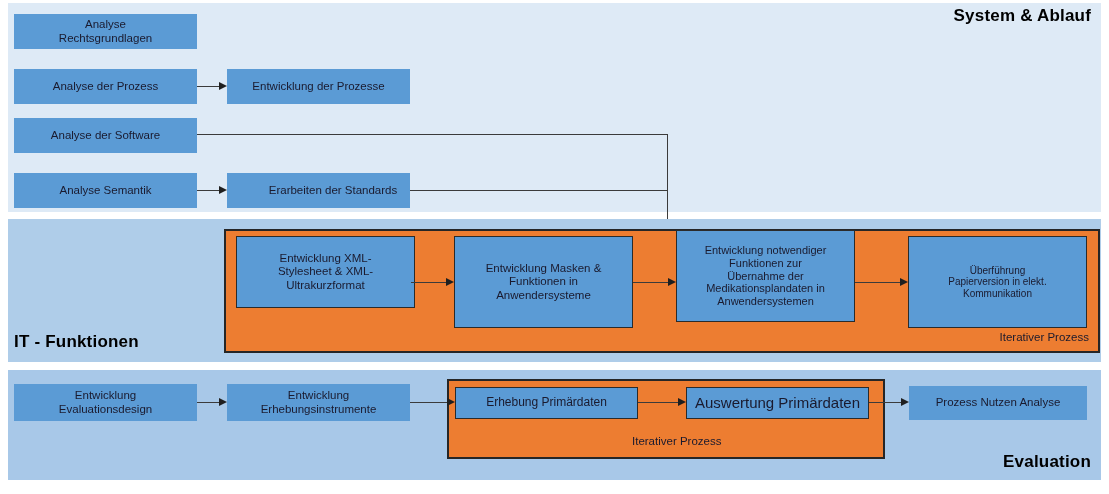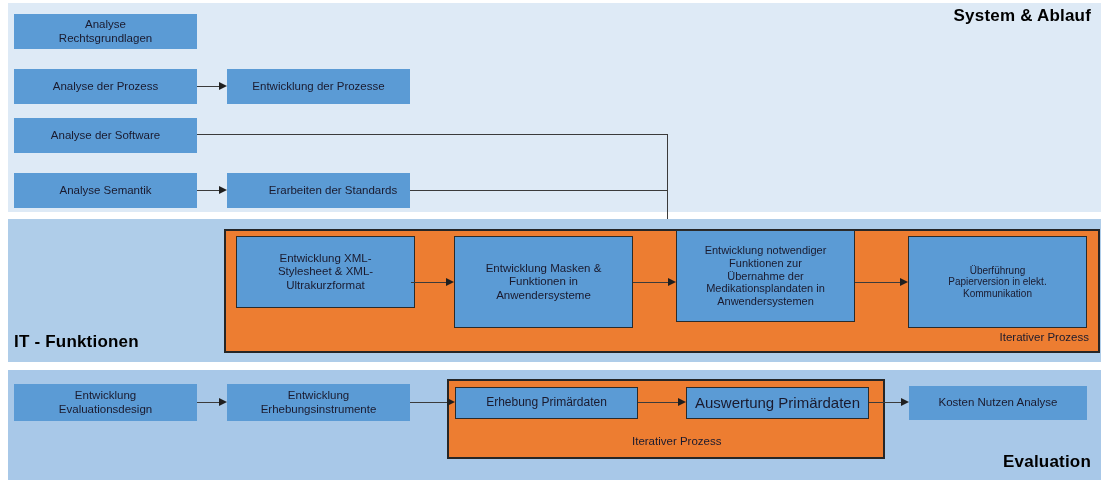--- a/index.html
+++ b/index.html
@@ -140,18 +140,18 @@
   <div class="ln h" style="left:410px;top:402px;width:37px;"></div>
   <div class="arrow right" style="left:447px;top:398px;"></div>
 
   <div class="node framed" style="left:686px;top:387px;width:183px;height:32px;font-size:15px;">
     <span style="white-space:pre-line;">Auswertung Primärdaten</span>
   </div>
   <div class="ln h" style="left:638px;top:402px;width:40px;"></div>
   <div class="arrow right" style="left:678px;top:398px;"></div>
 
   <div class="node plain" style="left:909px;top:386px;width:178px;height:34px;font-size:11.5px;">
-    <span style="white-space:pre-line;">Kosten Nutzen Analyse</span>
+    <span style="white-space:pre-line;">Prozess Nutzen Analyse</span>
   </div>
   <div class="ln h" style="left:869px;top:402px;width:32px;"></div>
   <div class="arrow right" style="left:901px;top:398px;"></div>
 
 </div>
 
 </body></html>

